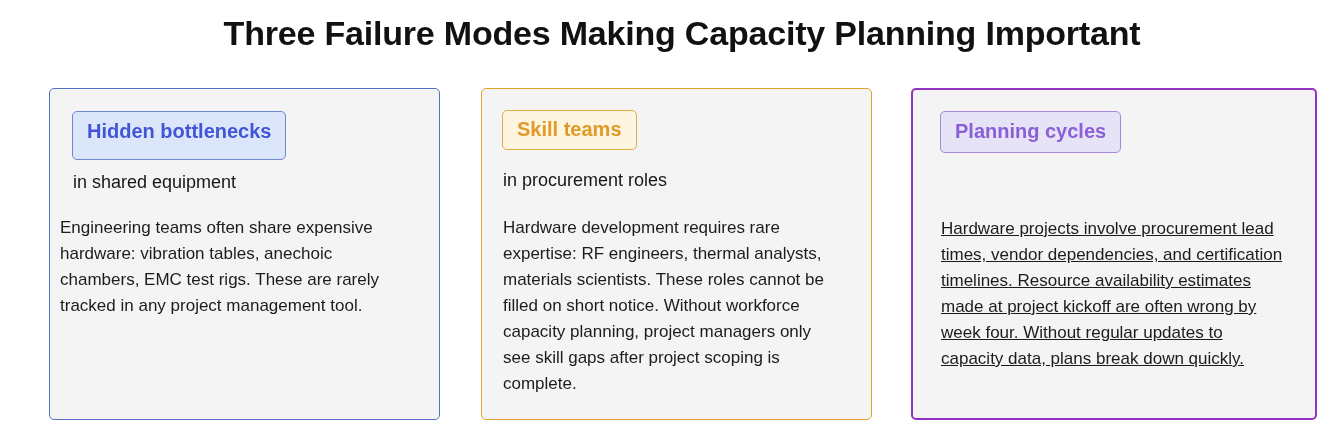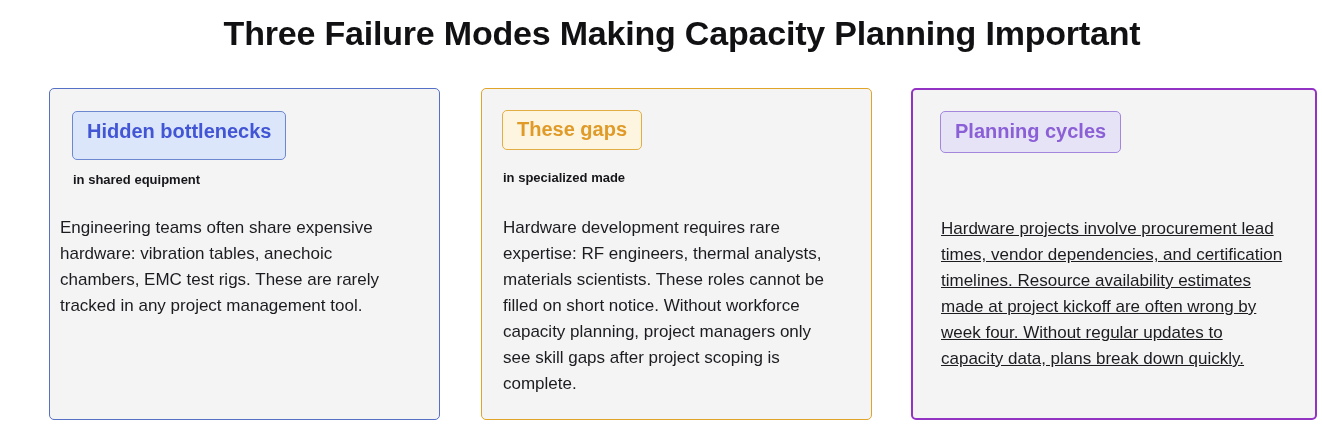--- a/index.html
+++ b/index.html
@@ -101,22 +101,22 @@
     top: 21px;
     padding: 8px 14px 9px 14px;
     font-size: 20px;
     background: #e6e3f7;
     border: 1.3px solid #a487dd;
     color: #8b5fd6;
   }
 
   .subtitle {
     position: absolute;
-    font-size: 13px;
-    font-weight: bold;
+    font-size: 18px;
+    font-weight: normal;
     color: #16161a;
     white-space: nowrap;
   }
   .subtitle-1 { left: 23px; top: 83px; }
   .subtitle-2 { left: 21px; top: 81px; }
 
   .body-text {
     position: absolute;
     font-size: 17px;
     line-height: 26px;
@@ -135,22 +135,22 @@
 
   <div class="cards">
 
     <div class="card card-1">
       <span class="badge badge-1">Hidden bottlenecks</span>
       <div class="subtitle subtitle-1">in shared equipment</div>
       <div class="body-text body-1">Engineering teams often share expensive hardware: vibration tables, anechoic chambers, EMC test rigs. These are rarely tracked in any project management tool.</div>
     </div>
 
     <div class="card card-2">
-      <span class="badge badge-2">These gaps</span>
-      <div class="subtitle subtitle-2">in specialized made</div>
+      <span class="badge badge-2">Skill teams</span>
+      <div class="subtitle subtitle-2">in procurement roles</div>
       <div class="body-text body-2">Hardware development requires rare expertise: RF engineers, thermal analysts, materials scientists. These roles cannot be filled on short notice. Without workforce capacity planning, project managers only see skill gaps after project scoping is complete.</div>
     </div>
 
     <div class="card card-3">
       <span class="badge badge-3">Planning cycles</span>
       <div class="body-text body-3">Hardware projects involve procurement lead times, vendor dependencies, and certification timelines. Resource availability estimates made at project kickoff are often wrong by week four. Without regular updates to capacity data, plans break down quickly.</div>
     </div>
 
   </div>
 </div>

